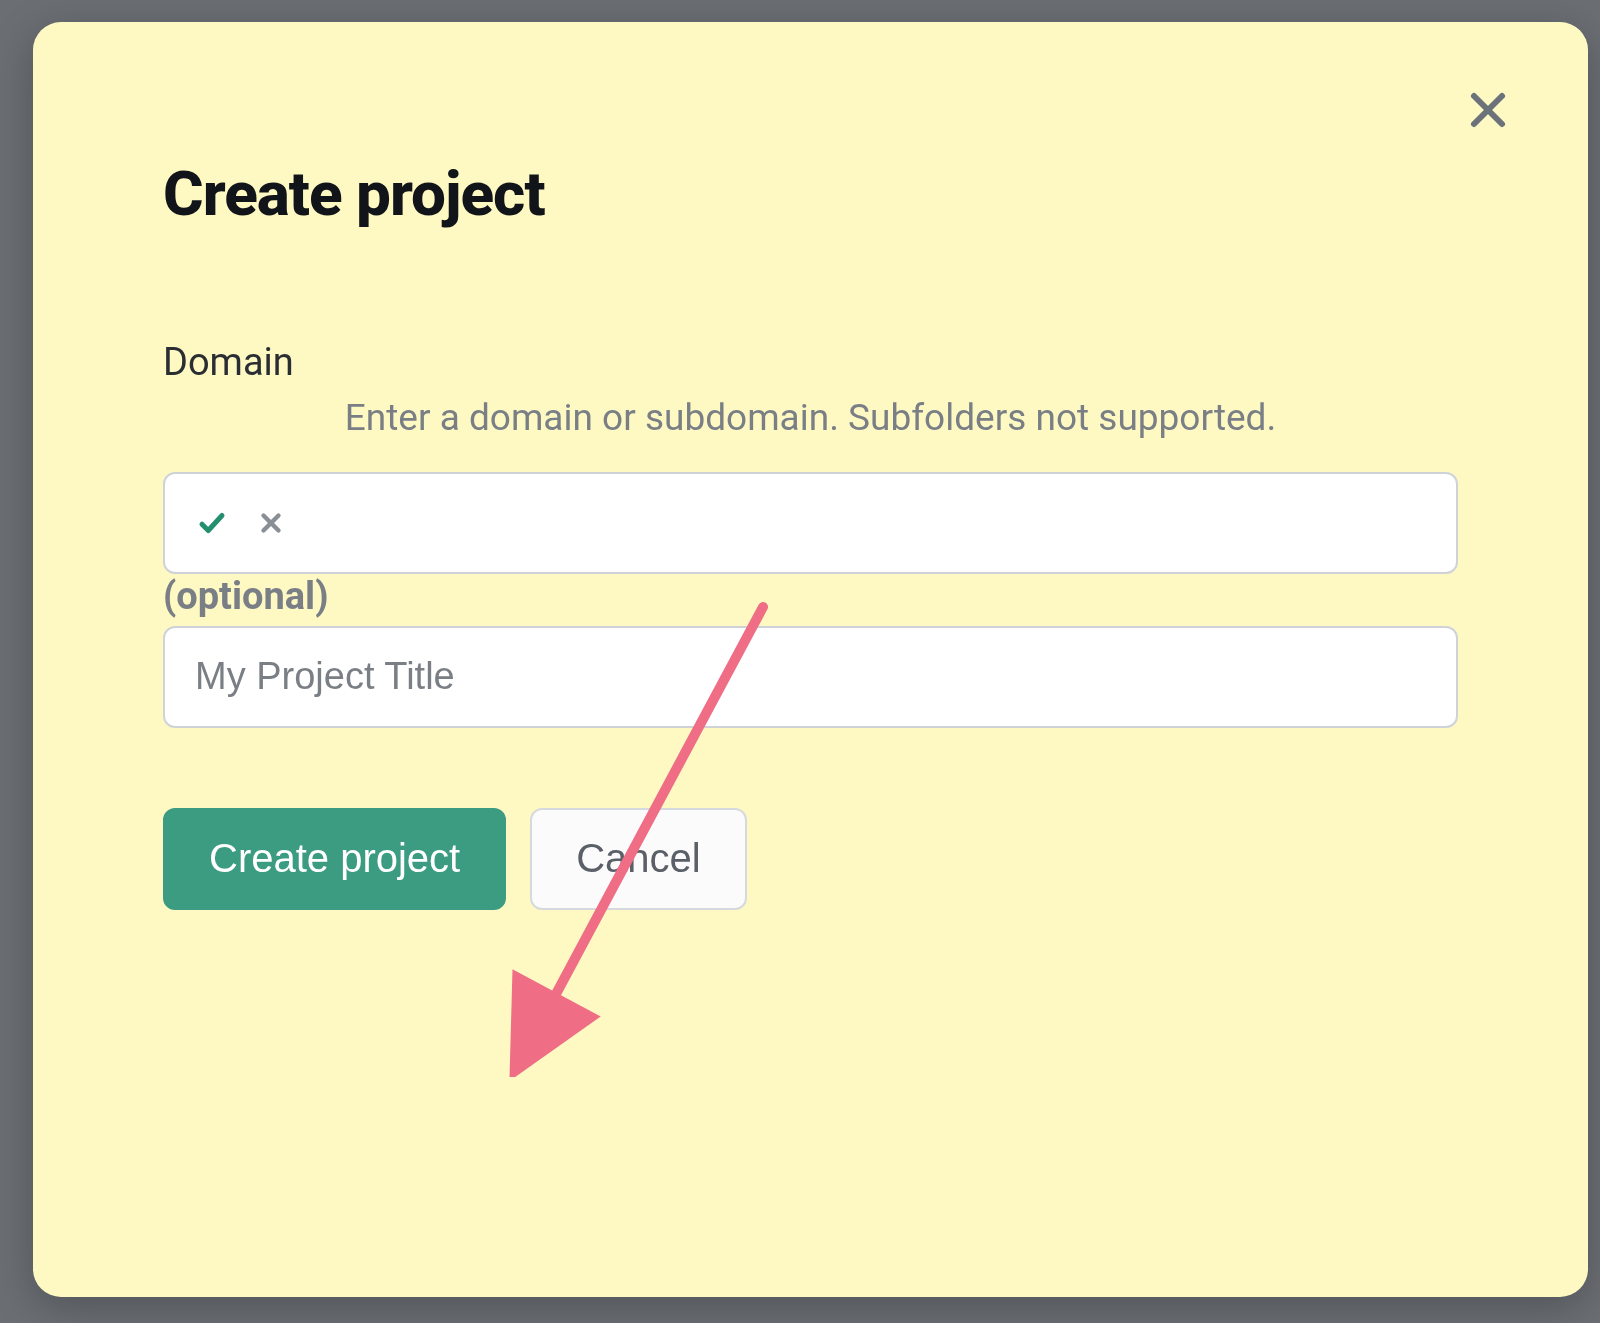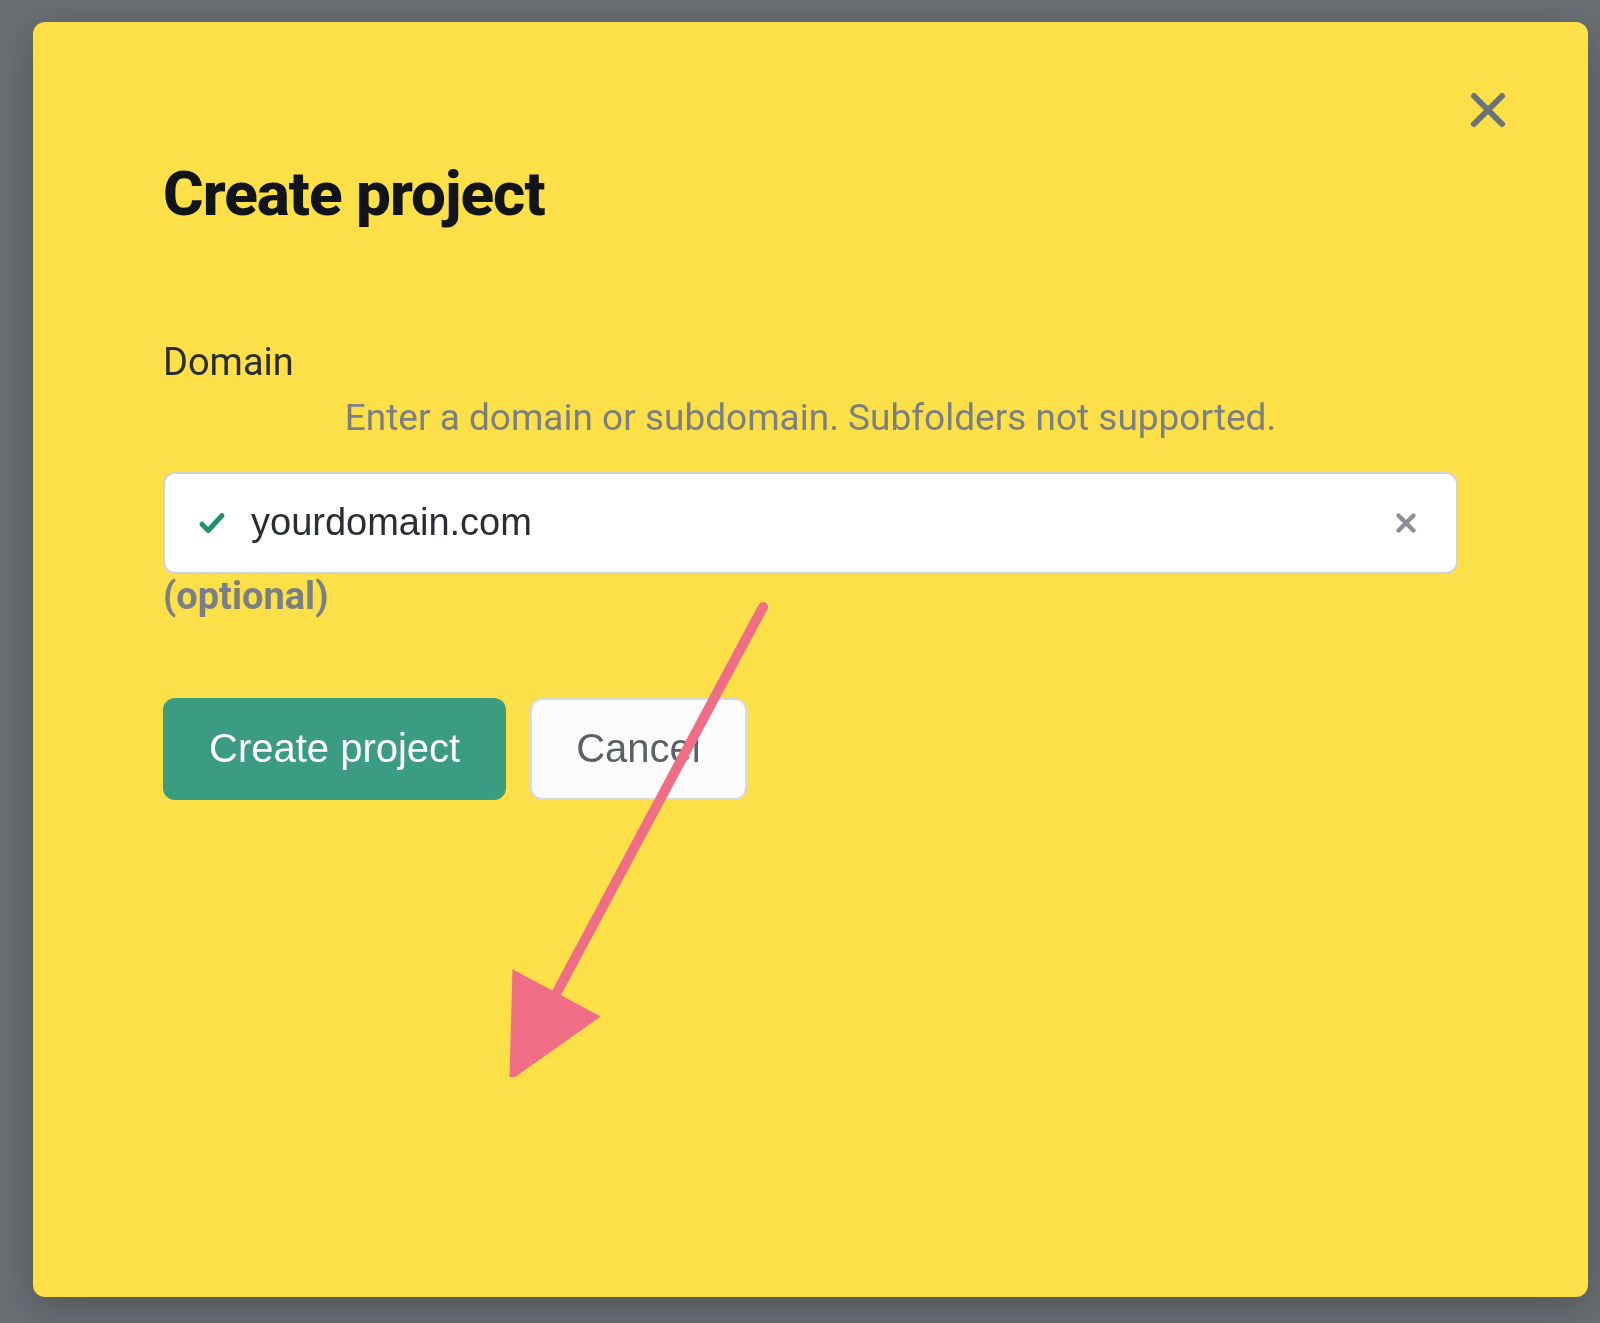--- a/index.html
+++ b/index.html
@@ -19,22 +19,22 @@
       position: absolute;
       inset: 0;
       background: #6b6f74;
     }
     .modal {
       position: absolute;
       top: 22px;
       left: 33px;
       right: 12px;
       bottom: 26px;
-      background: #fde047;
-      border-radius: 12px;
+      background: #fef9c3;
+      border-radius: 28px;
       box-shadow: 0 10px 40px rgba(0,0,0,0.25);
       padding: 60px 130px 72px 130px;
     }
     .close-btn {
       position: absolute;
       top: 58px;
       right: 70px;
       width: 60px;
       height: 60px;
       cursor: pointer;
@@ -193,33 +193,35 @@
     <div class="field-label-row">
       <span class="field-label">Domain</span>
     </div>
     <div class="field-hint">Enter a domain or subdomain. Subfolders not supported.</div>
     <div class="input-wrap">
       <span class="input-prefix-icon">
         <svg viewBox="0 0 24 24">
           <polyline points="4,13 9,18 20,6" stroke-linecap="round" stroke-linejoin="round"></polyline>
         </svg>
       </span>
-      <input type="text" class="text-input" value="yourdomain.com" style="">
       <button class="input-clear">
         <svg viewBox="0 0 24 24" fill="none">
           <line x1="6" y1="6" x2="18" y2="18" stroke-linecap="round"></line>
           <line x1="18" y1="6" x2="6" y2="18" stroke-linecap="round"></line>
         </svg>
       </button>
     </div>
   </div>
 
   <div class="field-group">
     <div class="field-label-row">
       <span class="field-optional">(optional)</span>
+    </div>
+    <div class="input-wrap">
+      <input type="text" class="text-input" placeholder="My Project Title" style="">
     </div>
   </div>
 
   <div class="button-row">
     <button class="btn btn-primary">Create project</button>
     <button class="btn btn-secondary">Cancel</button>
   </div>
 
   <svg class="annotation-arrow" style="left:450px; top:565px; width:320px; height:490px;" viewBox="0 0 320 490">
     <defs>

